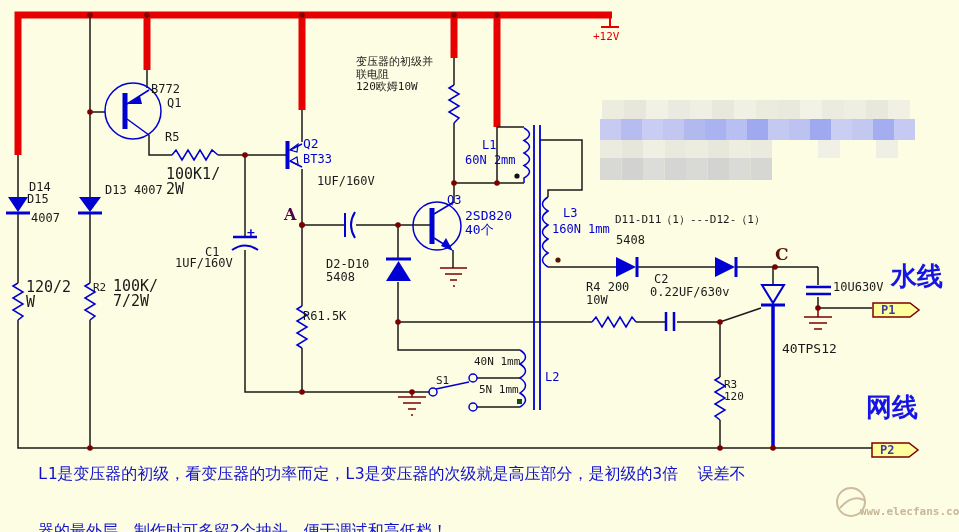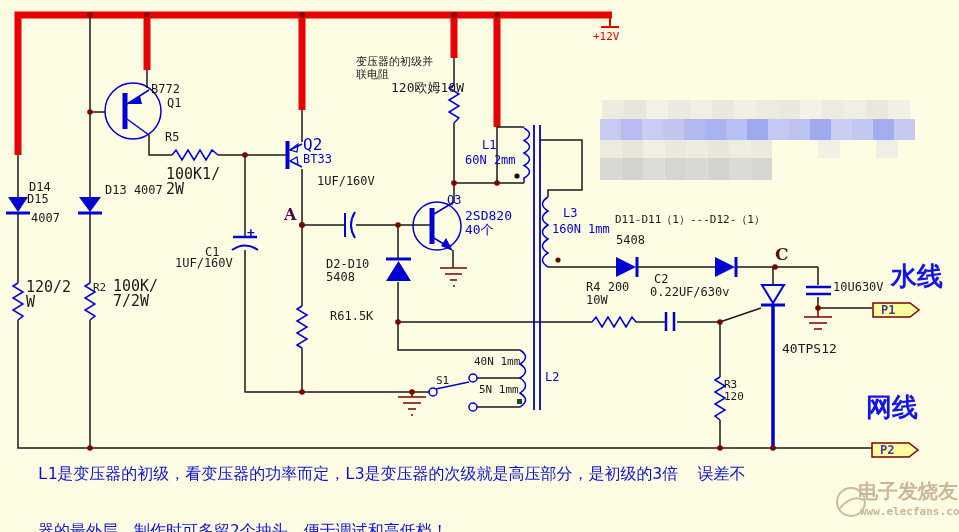--- a/index.html
+++ b/index.html
@@ -250,30 +250,30 @@
       <span class="lbl" style="left: 31px; top: 212px; font-size: 12px; color: rgb(26, 26, 26);">4007</span>
       <span class="lbl" style="left: 105px; top: 184px; font-size: 12px; color: rgb(26, 26, 26);">D13 4007</span>
       <span class="lbl" style="left: 26px; top: 280px; font-size: 15px; color: rgb(26, 26, 26);">120/2</span>
       <span class="lbl" style="left: 26px; top: 295px; font-size: 15px; color: rgb(26, 26, 26);">W</span>
       <span class="lbl" style="left: 93px; top: 282px; font-size: 11px; color: rgb(26, 26, 26);">R2</span>
       <span class="lbl" style="left: 113px; top: 279px; font-size: 15px; color: rgb(26, 26, 26);">100K/</span>
       <span class="lbl" style="left: 113px; top: 294px; font-size: 15px; color: rgb(26, 26, 26);">7/2W</span>
       <span class="lbl" style="left: 205px; top: 246px; font-size: 12px; color: rgb(26, 26, 26);">C1</span>
       <span class="lbl" style="left: 175px; top: 257px; font-size: 12px; color: rgb(26, 26, 26);">1UF/160V</span>
       <span class="lbl" style="left: 247px; top: 226px; font-size: 13px; color: rgb(0, 0, 204); font-weight: bold;">+</span>
-      <span class="lbl" style="left: 303px; top: 137px; font-size: 16px; color: rgb(0, 0, 204);">Q2</span>
+      <span class="lbl" style="left: 303px; top: 137px; font-size: 13px; color: rgb(0, 0, 204);">Q2</span>
       <span class="lbl" style="left: 303px; top: 153px; font-size: 12px; color: rgb(0, 0, 204);">BT33</span>
       <span class="lbl" style="left: 317px; top: 175px; font-size: 12px; color: rgb(26, 26, 26);">1UF/160V</span>
       <span class="lbl" style="left: 284px; top: 207px; font-size: 16px; color: rgb(80, 0, 75); font-weight: bold; font-family: &quot;DejaVu Serif&quot;, &quot;Liberation Serif&quot;, serif;">A</span>
       <span class="lbl" style="left: 356px; top: 56px; font-size: 11px; color: rgb(26, 26, 26);">变压器的初级并</span>
       <span class="lbl" style="left: 356px; top: 69px; font-size: 11px; color: rgb(26, 26, 26);">联电阻</span>
-      <span class="lbl" style="left: 356px; top: 81px; font-size: 13px; color: rgb(26, 26, 26); margin-left: 35px;">120欧姆10W</span>
+      <span class="lbl" style="left: 356px; top: 81px; font-size: 11px; color: rgb(26, 26, 26);">120欧姆10W</span>
       <span class="lbl" style="left: 326px; top: 258px; font-size: 12px; color: rgb(26, 26, 26);">D2-D10</span>
       <span class="lbl" style="left: 326px; top: 271px; font-size: 12px; color: rgb(26, 26, 26);">5408</span>
-      <span class="lbl" style="left: 303px; top: 310px; font-size: 12px; color: rgb(26, 26, 26); margin-left: 27px;">R61.5K</span>
+      <span class="lbl" style="left: 303px; top: 310px; font-size: 12px; color: rgb(26, 26, 26);">R61.5K</span>
       <span class="lbl" style="left: 447px; top: 194px; font-size: 12px; color: rgb(0, 0, 204);">Q3</span>
       <span class="lbl" style="left: 465px; top: 209px; font-size: 13px; color: rgb(0, 0, 204);">2SD820</span>
       <span class="lbl" style="left: 465px; top: 223px; font-size: 13px; color: rgb(0, 0, 204);">40个</span>
       <span class="lbl" style="left: 482px; top: 139px; font-size: 12px; color: rgb(0, 0, 204);">L1</span>
       <span class="lbl" style="left: 465px; top: 154px; font-size: 12px; color: rgb(0, 0, 204);">60N 2mm</span>
       <span class="lbl" style="left: 563px; top: 207px; font-size: 12px; color: rgb(0, 0, 204);">L3</span>
       <span class="lbl" style="left: 552px; top: 223px; font-size: 12px; color: rgb(0, 0, 204);">160N 1mm</span>
       <span class="lbl" style="left: 615px; top: 214px; font-size: 11px; color: rgb(26, 26, 26);">D11-D11（1）---D12-（1）</span>
       <span class="lbl" style="left: 616px; top: 234px; font-size: 12px; color: rgb(26, 26, 26);">5408</span>
       <span class="lbl" style="left: 586px; top: 281px; font-size: 12px; color: rgb(26, 26, 26);">R4 200</span>
@@ -286,17 +286,16 @@
       <span class="lbl" style="left: 724px; top: 379px; font-size: 11px; color: rgb(26, 26, 26);">R3</span>
       <span class="lbl" style="left: 724px; top: 391px; font-size: 11px; color: rgb(26, 26, 26);">120</span>
       <span class="lbl" style="left: 436px; top: 375px; font-size: 11px; color: rgb(26, 26, 26);">S1</span>
       <span class="lbl" style="left: 474px; top: 356px; font-size: 11px; color: rgb(26, 26, 26);">40N 1mm</span>
       <span class="lbl" style="left: 479px; top: 384px; font-size: 11px; color: rgb(26, 26, 26);">5N 1mm</span>
       <span class="lbl" style="left: 545px; top: 371px; font-size: 12px; color: rgb(0, 0, 204);">L2</span>
       <span class="lbl" style="left: 891px; top: 263px; font-size: 26px; color: rgb(20, 20, 230); font-weight: bold;">水线</span>
       <span class="lbl" style="left: 866px; top: 394px; font-size: 26px; color: rgb(20, 20, 230); font-weight: bold;">网线</span>
       <span class="lbl" style="left: 38px; top: 466px; font-size: 16px; color: rgb(17, 17, 204);">L1是变压器的初级，看变压器的功率而定，L3是变压器的次级就是高压部分，是初级的3倍  误差不</span>
       <span class="lbl" style="left: 38px; top: 506px; font-size: 16px; color: rgb(17, 17, 204); margin-top: 17px;">器的最外层，制作时可多留2个抽头，便于调试和高低档！</span>
-      <span class="lbl" style="left: 858px; top: 481px; font-size: 20px; color: rgb(200, 183, 154); font-weight: bold;">电子发烧友</span>
       <span class="lbl" style="left: 860px; top: 506px; font-size: 11px; color: rgb(200, 183, 154); font-weight: bold;">www.elecfans.com</span>
     </div>
 
 </div>
 
 </body></html>

